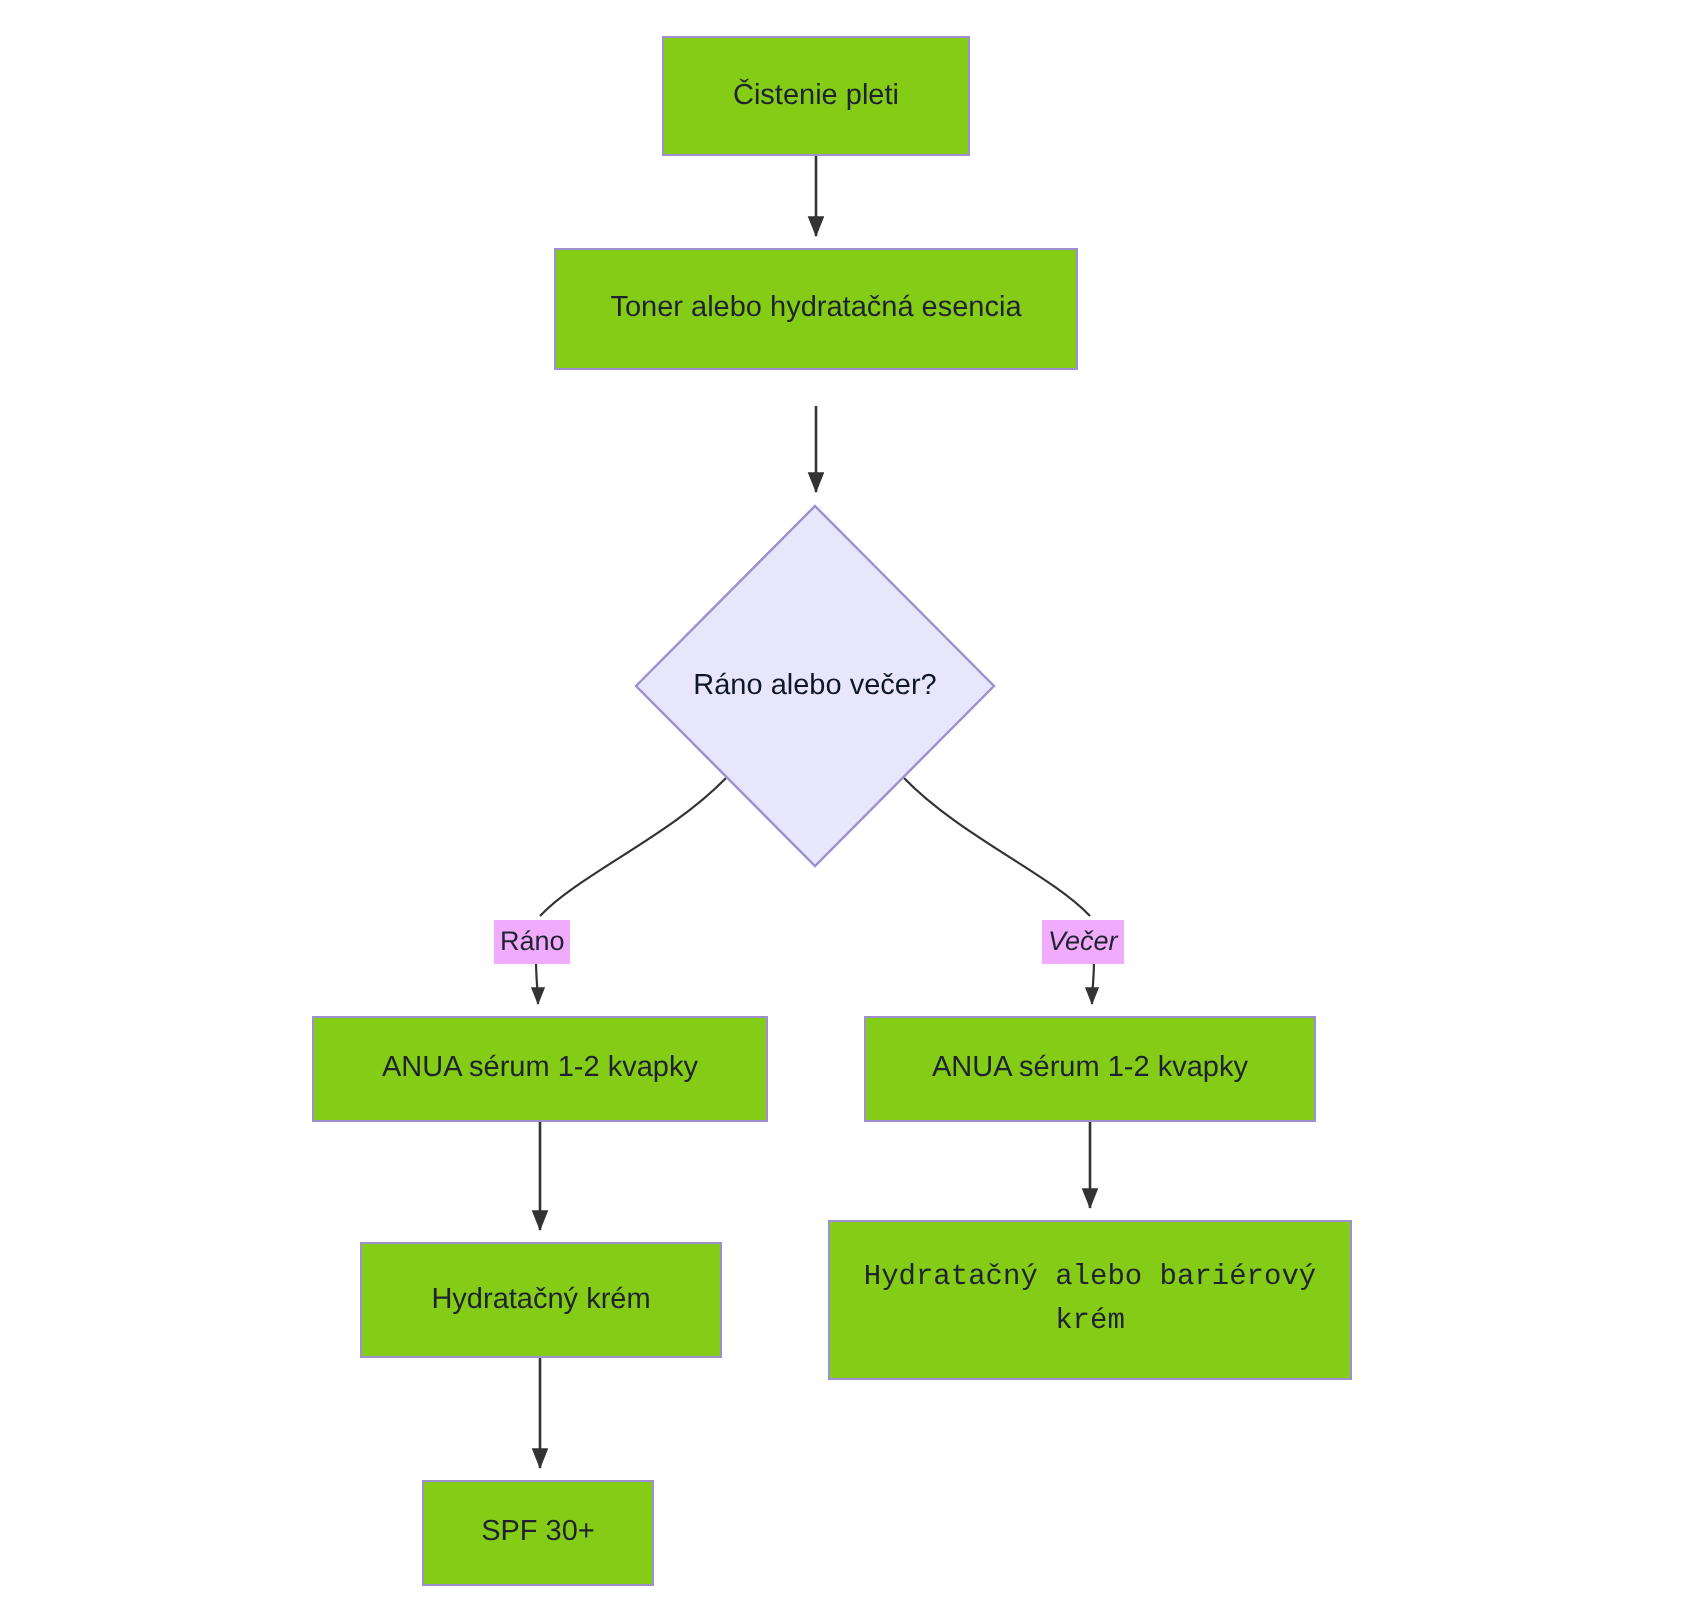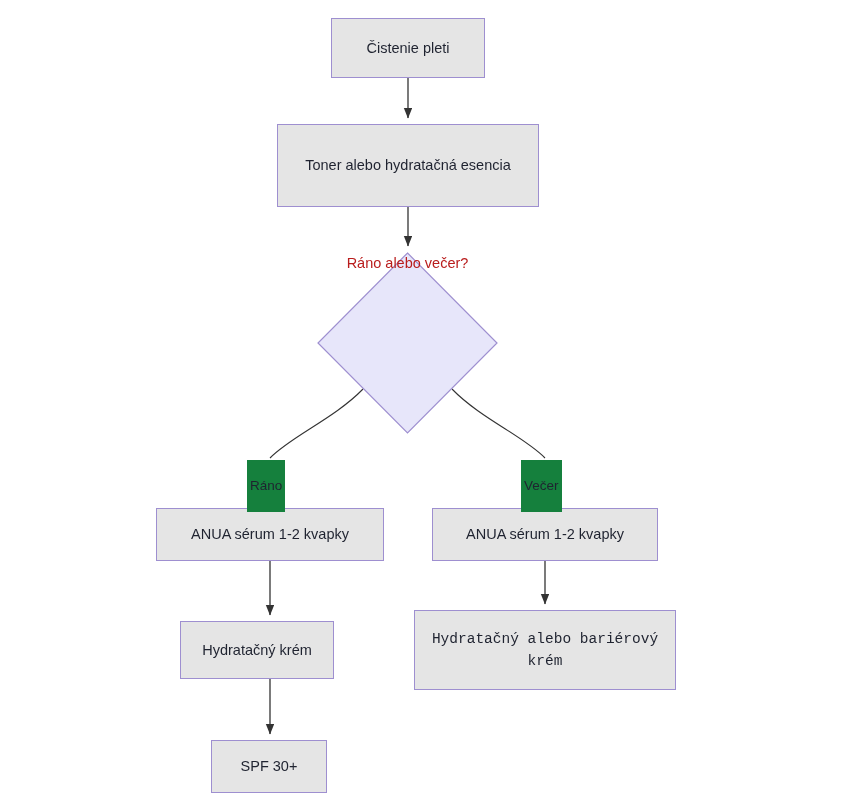--- a/index.html
+++ b/index.html
@@ -25,21 +25,21 @@
     height: 804px;
     pointer-events: none;
   }
   .node {
     position: absolute;
     box-sizing: border-box;
     display: flex;
     align-items: center;
     justify-content: center;
     text-align: center;
-    background: #e5e5e5;
+    background: #84cc16;
     border: 1px solid #9e8fd0;
     color: #1f2330;
     font-size: 14.5px;
     line-height: 1.55;
     padding: 4px 10px;
     z-index: 2;
   }
   .decision {
     position: absolute;
     z-index: 2;
@@ -51,34 +51,34 @@
     width: 100%;
     height: 100%;
   }
   .decision .decision-label {
     position: absolute;
     left: 0;
     top: 0;
     width: 100%;
     height: 100%;
     display: flex;
-    align-items: flex-start;
+    align-items: center;
     justify-content: center;
     text-align: center;
-    color: #b91c1c;
+    color: #0f172a;
     font-size: 14.5px;
     line-height: 1.55;
   }
   .edge-label {
     position: absolute;
-    background: #15803d;
+    background: #f0abfc;
     color: #1f2330;
     font-size: 13.5px;
     line-height: 1.3;
-    padding: 17px 3px;
+    padding: 2px 3px;
     white-space: nowrap;
     z-index: 3;
   }
 </style>
 </head>
 <body>
 
 <div id="canvas">
 
   <svg id="edges" viewBox="0 0 843 804" width="843" height="804" xmlns="http://www.w3.org/2000/svg">
@@ -102,50 +102,50 @@
 
     <path d="M270,679 L270,734" stroke="#333333" stroke-width="1.3" fill="none" marker-end="url(#arrow)"></path>
 
     <path d="M545,561 L545,604" stroke="#333333" stroke-width="1.3" fill="none" marker-end="url(#arrow)"></path>
   </svg>
 
   <div class="node" style="left:331px; top:18px; width:154px; height:60px;">
     <span>Čistenie pleti</span>
   </div>
 
-  <div class="node" style="left:277px; top:124px; width:262px; height:83px;">
+  <div class="node" style="left:277px; top:124px; width:262px; height:61px;">
     <span>Toner alebo hydratačná esencia</span>
   </div>
 
   <div class="decision" style="left:317px; top:252px; width:181px; height:182px;">
     <svg class="diamond-shape" viewBox="0 0 181 182" preserveAspectRatio="none" xmlns="http://www.w3.org/2000/svg">
       <polygon points="90.5,1 180,91 90.5,181 1,91" fill="#e7e6fa" stroke="#9e8fd0" stroke-width="1.2"></polygon>
     </svg>
     <div class="decision-label">
       <span>Ráno alebo večer?</span>
     </div>
   </div>
 
   <div class="edge-label" style="left:247px; top:460px;">
     <span>Ráno</span>
   </div>
 
-  <div class="edge-label" style="left:521px; top:460px;">
+  <div class="edge-label" style="left:521px; top:460px;font-style:italic;">
     <span>Večer</span>
   </div>
 
   <div class="node" style="left:156px; top:508px; width:228px; height:53px;">
     <span>ANUA sérum 1-2 kvapky</span>
   </div>
 
   <div class="node" style="left:432px; top:508px; width:226px; height:53px;">
     <span>ANUA sérum 1-2 kvapky</span>
   </div>
 
-  <div class="node" style="left:180px; top:621px; width:154px; height:58px;">
+  <div class="node" style="left:180px; top:621px; width:181px; height:58px;">
     <span>Hydratačný krém</span>
   </div>
 
   <div class="node" style="left:414px; top:610px; width:262px; height:80px;font-family:Liberation Mono, monospace;">
     <span>Hydratačný alebo bariérový krém</span>
   </div>
 
   <div class="node" style="left:211px; top:740px; width:116px; height:53px;text-align:right;">
     <span>SPF 30+</span>
   </div>

